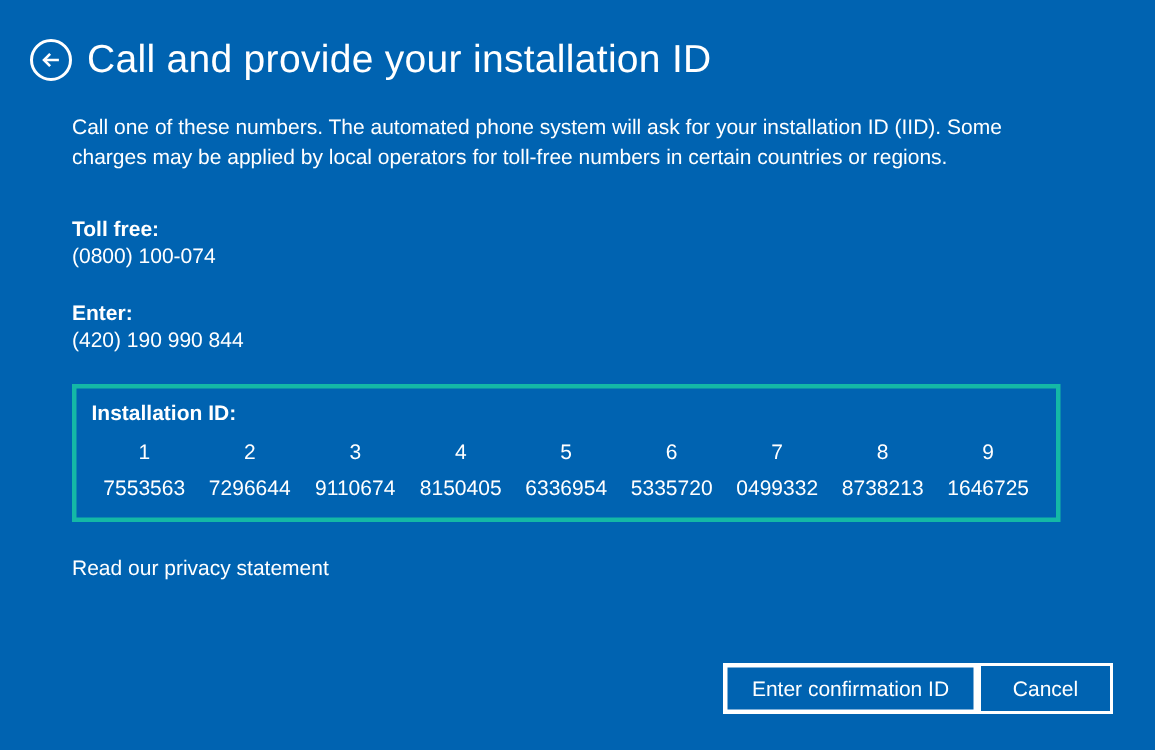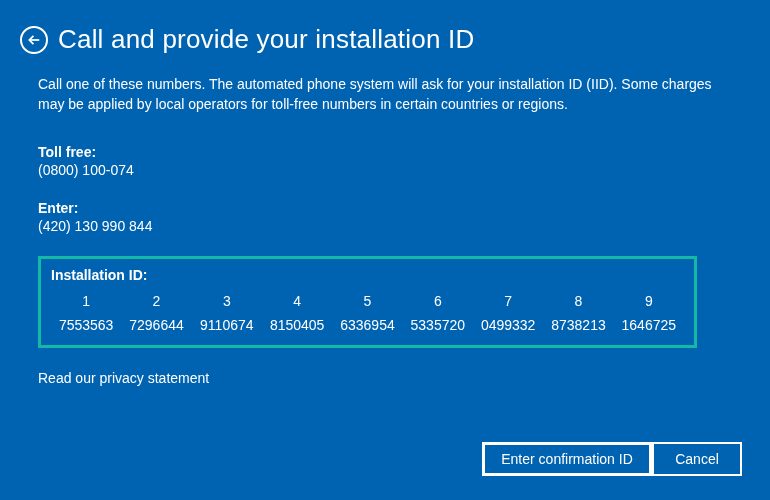--- a/index.html
+++ b/index.html
@@ -37,21 +37,21 @@
     .back-btn svg {
       width: 14px;
       height: 14px;
     }
     .title {
       font-size: 26px;
       font-weight: 300;
       letter-spacing: 0.2px;
     }
     .content {
-      padding: 12px 54px 0 38px;
+      padding: 12px 54px 0 48px;
     }
     .instructions {
       font-size: 14px;
       line-height: 1.4;
       margin-bottom: 30px;
     }
     .phone-section {
       margin-bottom: 22px;
     }
     .phone-label {
@@ -133,21 +133,21 @@
 <div class="content">
   <p class="instructions">Call one of these numbers. The automated phone system will ask for your installation ID (IID). Some charges may be applied by local operators for toll-free numbers in certain countries or regions.</p>
 
   <div class="phone-section">
     <div class="phone-label">Toll free:</div>
     <div class="phone-number">(0800) 100-074</div>
   </div>
 
   <div class="phone-section">
     <div class="phone-label">Enter:</div>
-    <div class="phone-number">(420) 130 990 844</div>
+    <div class="phone-number">(420) 190 990 844</div>
   </div>
 
   <div class="iid-box">
     <div class="iid-label">Installation ID:</div>
     <div class="iid-table">
       <div class="iid-col">
         <div class="iid-col-idx">1</div>
         <div class="iid-col-val">7553563</div>
       </div>
       <div class="iid-col">

